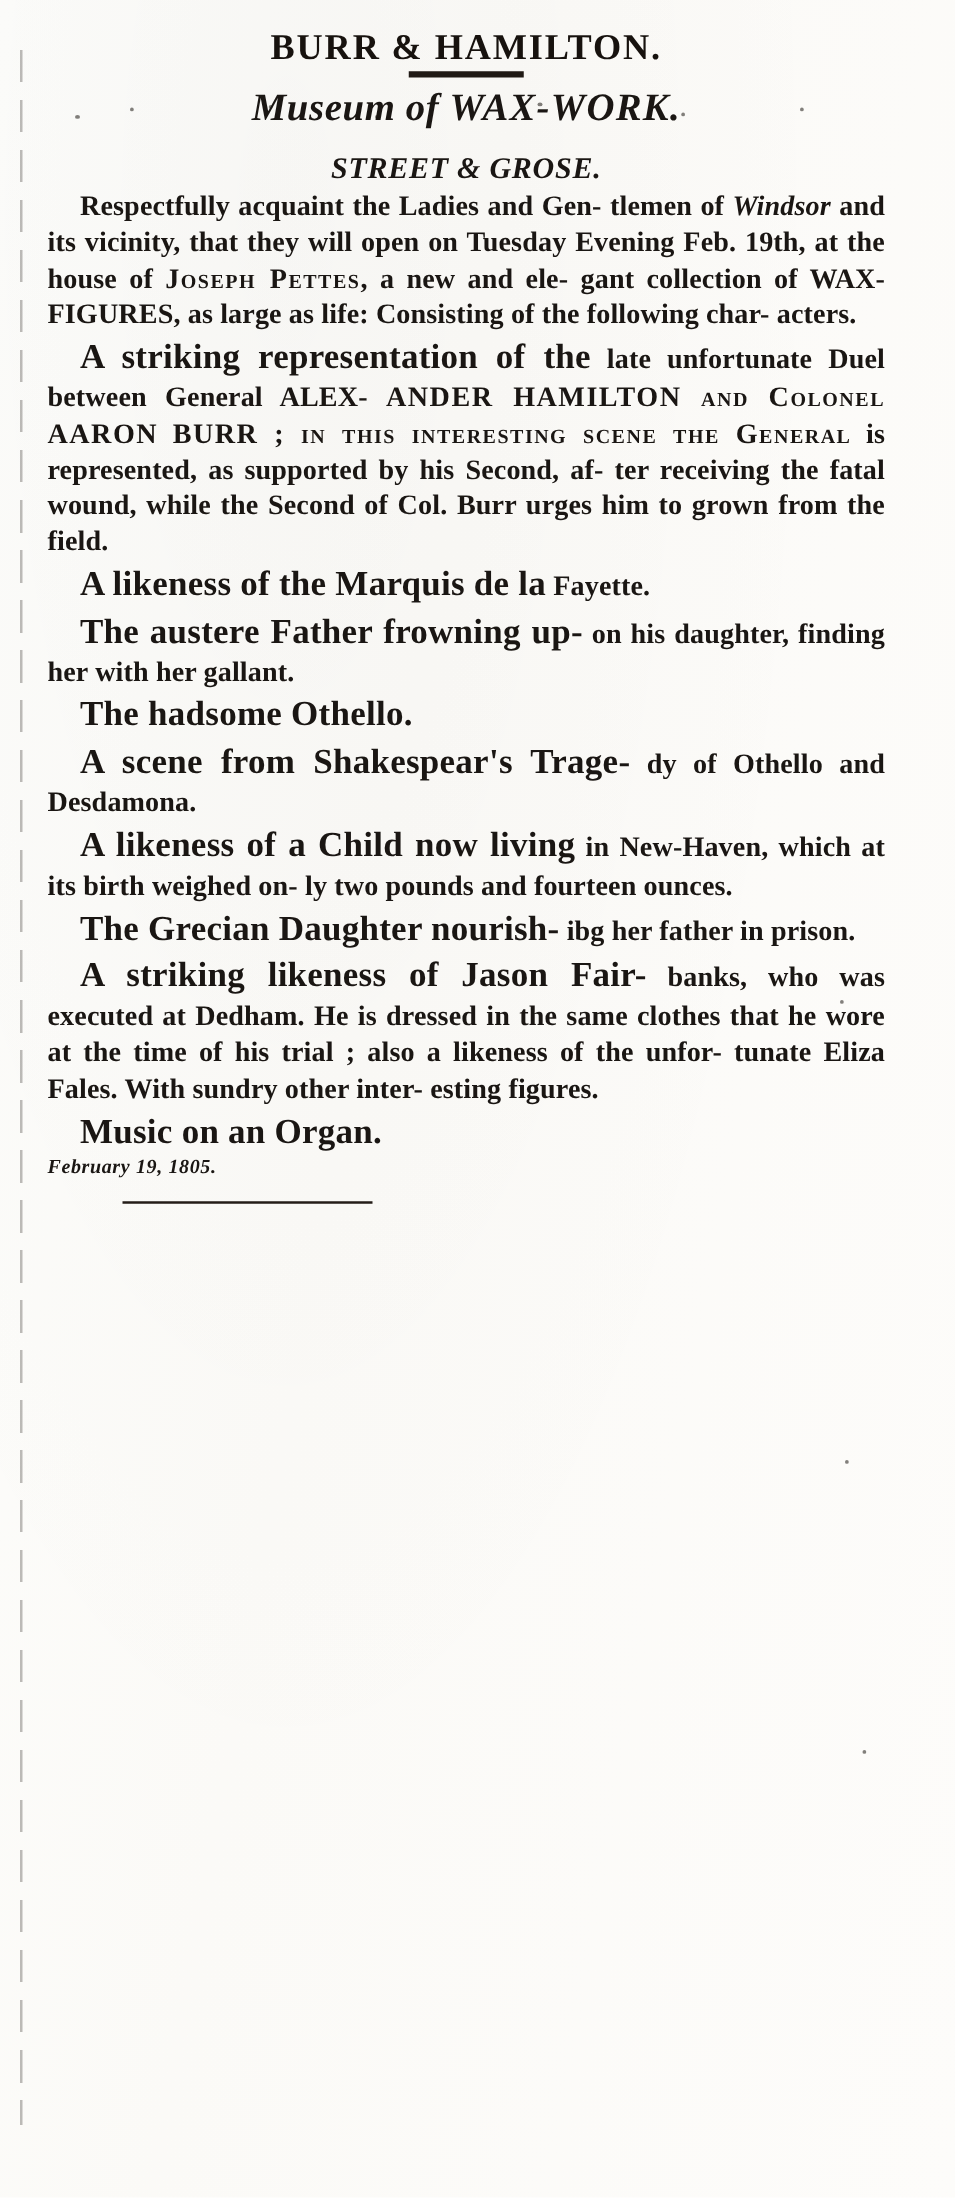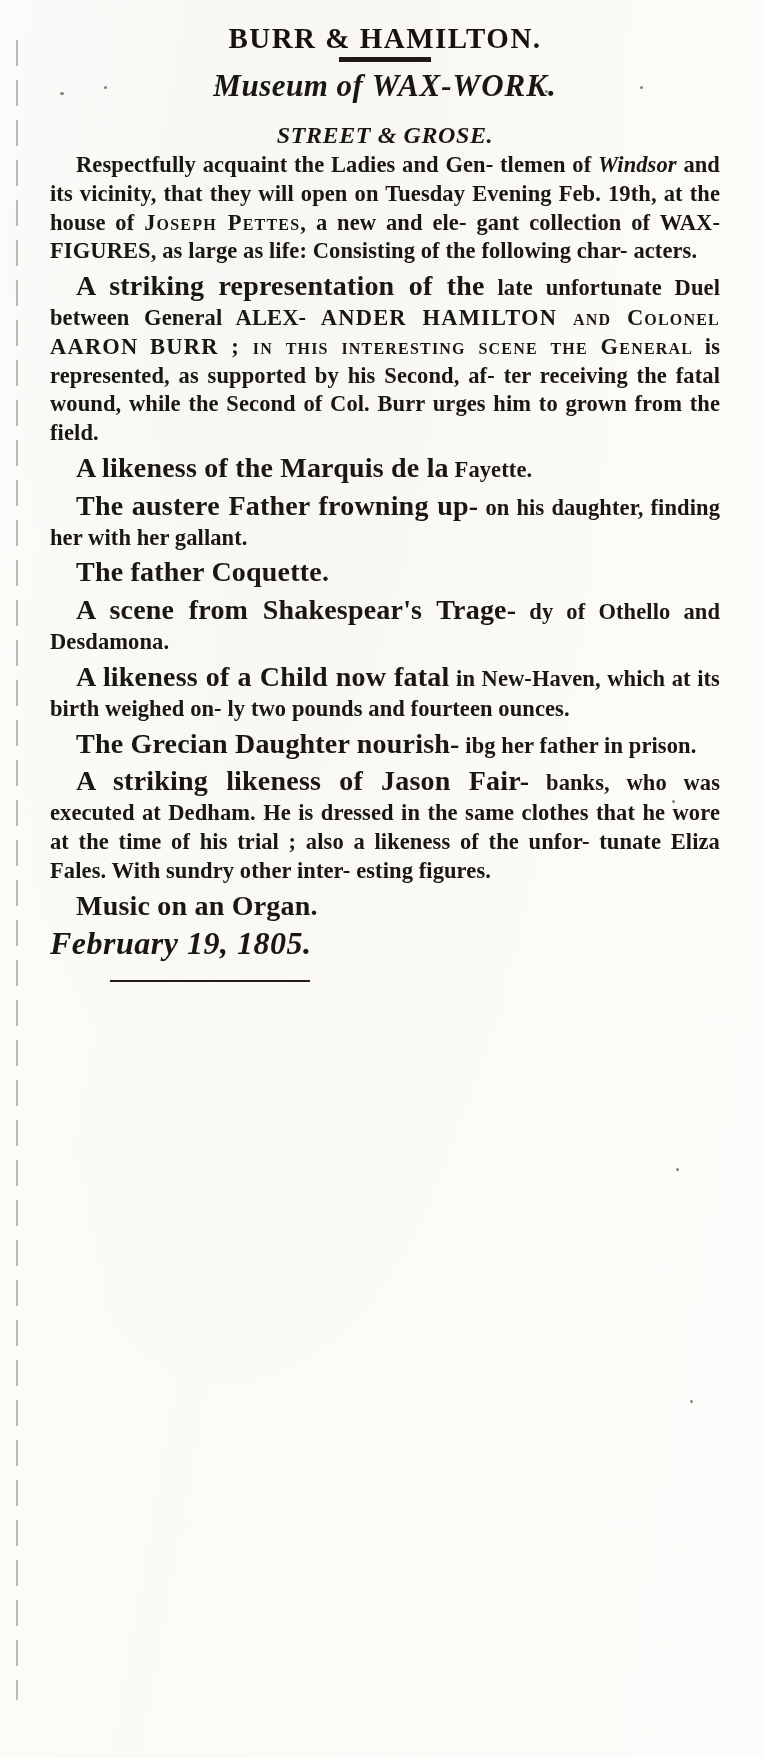--- a/index.html
+++ b/index.html
@@ -36,21 +36,21 @@
       to bottom,
       rgba(40,35,30,0.30) 0px,
       rgba(40,35,30,0.30) 26px,
       rgba(40,35,30,0.00) 26px,
       rgba(40,35,30,0.00) 40px
     );
   }
 
   .col {
     position: absolute;
-    left: 40px;
+    left: 28px;
     top: 0;
     width: 690px;
     padding: 22px 10px 0 10px;
     box-sizing: border-box;
   }
 
   
   .hl-main {
     text-align: center;
     font-family: "Liberation Serif", serif;
@@ -140,21 +140,21 @@
     text-align: justify;
   }
   .admittance .hand {
     font-style: normal;
     font-weight: bold;
     letter-spacing: -1px;
   }
   .dateline {
     font-style: italic;
     font-weight: bold;
-    font-size: 32px;
+    font-size: 16px;
     margin-top: 2px;
     letter-spacing: 0.5px;
   }
 
   .rule-bottom {
     width: 200px;
     height: 2px;
     background: #241d18;
     margin: 18px 0 0 60px;
   }
@@ -221,30 +221,30 @@
       <span class="big">A likeness of the Marquis de la</span>
       <span>Fayette.</span>
     </p>
 
     <p class="body item lead">
       <span class="big">The austere Father frowning up-</span>
       <span>on his daughter, finding her with her gallant.</span>
     </p>
 
     <p class="body item lead">
-      <span class="big">The father Coquette.</span>
+      <span class="big">The hadsome Othello.</span>
     </p>
 
     <p class="body item lead">
       <span class="big">A scene from Shakespear's Trage-</span>
       <span>dy of Othello and Desdamona.</span>
     </p>
 
     <p class="body item lead">
-      <span class="big">A likeness of a Child now fatal</span>
+      <span class="big">A likeness of a Child now living</span>
       <span>in New-Haven, which at its birth weighed on-</span>
       <span>ly two pounds and fourteen ounces.</span>
     </p>
 
     <p class="body item lead">
       <span class="big">The Grecian Daughter nourish-</span>
       <span>ibg her father in prison.</span>
     </p>
 
     <p class="body item lead">

